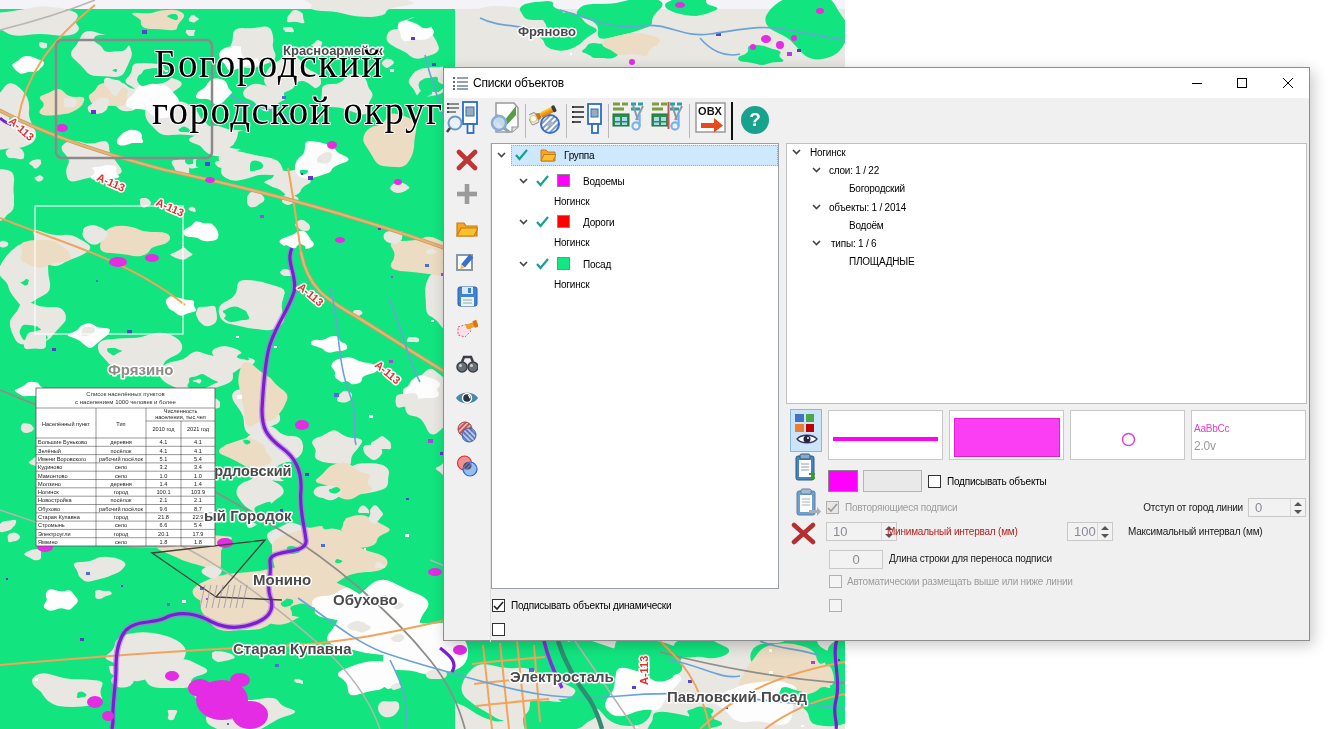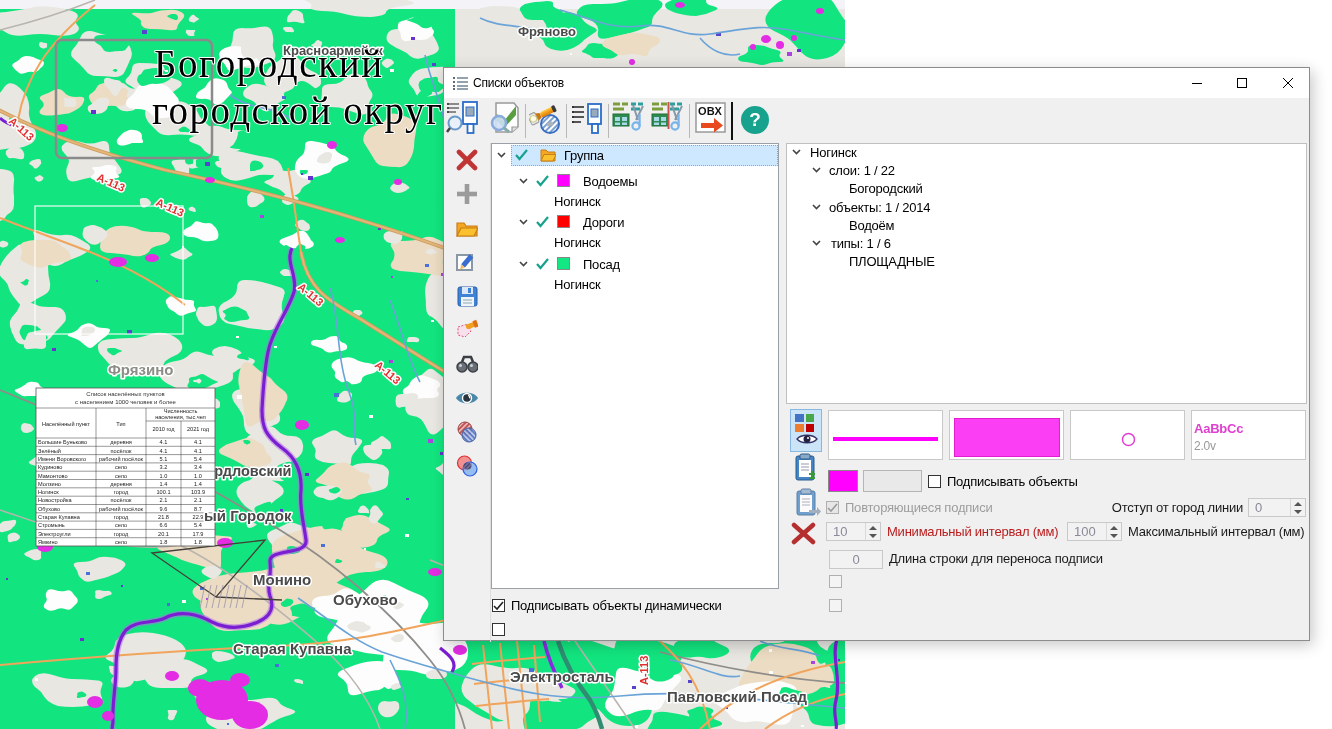--- a/index.html
+++ b/index.html
@@ -1,19 +1,19 @@
 <!DOCTYPE html>
 <html><head><meta charset="utf-8"><style>
 *{margin:0;padding:0;box-sizing:border-box}
 body{width:1332px;height:729px;position:relative;overflow:hidden;background:#fff;
   font-family:"Liberation Sans",sans-serif;}
 #map{position:absolute;left:0;top:0;width:845px;height:729px}
 #dlg{position:absolute;left:443px;top:67px;width:867px;height:574px;background:#f0f0f0;
   border:1px solid #8c8c8c;box-shadow:3px 4px 14px rgba(0,0,0,0.22)}
-.t{position:absolute;font-size:13px;line-height:1.15;white-space:nowrap;transform:translateY(-50%);color:#000;letter-spacing:-0.22px}
+.t{position:absolute;font-size:10px;line-height:1.15;white-space:nowrap;transform:translateY(-50%);color:#000;letter-spacing:-0.22px}
 .gray{color:#9d9d9d}
 .cb{position:absolute;width:13px;height:13px;background:#fff;border:1px solid #333}
 .cbd{position:absolute;width:13px;height:13px;background:#e6e6e6;border:1px solid #b0b0b0}
 .spin{position:absolute;height:19px;background:#f2f2f2;border:1px solid #c9c9c9;color:#8a8a98;
   font-size:13px;line-height:17px;padding-left:6px}
 .spin .ar{position:absolute;right:0;top:0;width:15px;height:17px;border-left:1px solid #d9d9d9}
 .spin .ar::before{content:"";position:absolute;left:3px;top:3px;border-left:4px solid transparent;border-right:4px solid transparent;border-bottom:4.5px solid #555}
 .spin .ar::after{content:"";position:absolute;left:3px;bottom:2px;border-left:4px solid transparent;border-right:4px solid transparent;border-top:4.5px solid #555}
 .swb{position:absolute;width:115px;height:50px;background:#fff;border:1px solid #c8c8c8}
 .ico{position:absolute}
@@ -872,21 +872,21 @@
     </svg>
 <div class="swb" style="left:384px;top:342px"></div>
 <div class="swb" style="left:505px;top:342px"></div>
 <div class="swb" style="left:626px;top:342px"></div>
 <div class="swb" style="left:747px;top:342px"></div>
 <div style="position:absolute;left:389px;top:369px;width:105px;height:4px;background:#ff00ff"></div>
 <div style="position:absolute;left:510px;top:350px;width:106px;height:39px;background:#fb3ef3;border:1px solid #e020d0"></div>
 <svg class="ico" style="left:677px;top:364px" width="15" height="15" viewBox="0 0 15 15">
       <circle cx="7.5" cy="7.5" r="6" fill="none" stroke="#e040d0" stroke-width="1.5"></circle>
     </svg>
-<div class="t" style="left:750px;top:361px;color:#e040d0;font-weight:bold">AaBbCc</div>
+<div class="t" style="left:750px;top:361px;color:#e040d0;font-weight:normal">AaBbCc</div>
 <div class="t" style="left:750px;top:379px;color:#999;font-size:12px">2.0v</div>
 <svg class="ico" style="left:348px;top:385px" width="28" height="30" viewBox="0 0 28 30">
       <rect x="4" y="3" width="18" height="24" rx="2" fill="#4585c5" stroke="#2a5a8a"></rect>
 <rect x="8" y="1" width="10" height="5" rx="1.5" fill="#8aa8c8" stroke="#2a5a8a"></rect>
 <rect x="7" y="7" width="12" height="17" fill="#fff"></rect>
 <g stroke="#99a" stroke-width="1">
         <line x1="9" y1="11" x2="17" y2="11"></line>
         <line x1="9" y1="14" x2="17" y2="14"></line>
         <line x1="9" y1="17" x2="17" y2="17"></line>
       </g>
@@ -913,20 +913,21 @@
     </svg>
 <div class="t gray" style="left:401px;top:440px">Повторяющиеся подписи</div>
 <div class="t" style="left:799px;top:440px;transform:translate(-100%,-50%);color:#1a1a1a">Отступ от город линии</div>
 <div class="spin" style="left:804px;top:430px;width:58px"><span>0</span><span class="ar"></span></div>
 <svg class="ico" style="left:347px;top:454px" width="25" height="23" viewBox="0 0 25 23">
       <g stroke="#b52f2f" stroke-width="4.5" stroke-linecap="round">
         <line x1="3" y1="3" x2="22" y2="20"></line>
         <line x1="22" y1="3" x2="3" y2="20"></line>
       </g>
     </svg>
-<div class="spin" style="left:382px;top:454px;width:55px"><span>10</span><span class="ar"></span></div>
+<div class="spin" style="left:382px;top:454px;width:71px"><span>10</span><span class="ar"></span></div>
 <div class="t" style="left:443px;top:464px;color:#b91c1c">Минимальный интервал (мм)</div>
-<div class="spin" style="left:623px;top:454px;width:55px"><span>100</span><span class="ar"></span></div>
+<div class="spin" style="left:623px;top:454px;width:46px"><span>100</span><span class="ar"></span></div>
 <div class="t" style="left:684px;top:464px;color:#1a1a1a">Максимальный интервал (мм)</div>
 <div class="spin" style="left:385px;top:482px;width:54px;text-align:center;padding-left:0"><span>0</span></div>
 <div class="t" style="left:445px;top:491px;color:#1a1a1a">Длина строки для переноса подписи</div>
 <div class="cbd" style="left:385px;top:507px;background:#f4f4f4"></div>
+<div class="t gray" style="left:403px;top:514px">Автоматическии размещать выше или ниже линии</div>
 <div class="cbd" style="left:385px;top:531px;background:#f4f4f4"></div>
 </div>
 </body></html>

